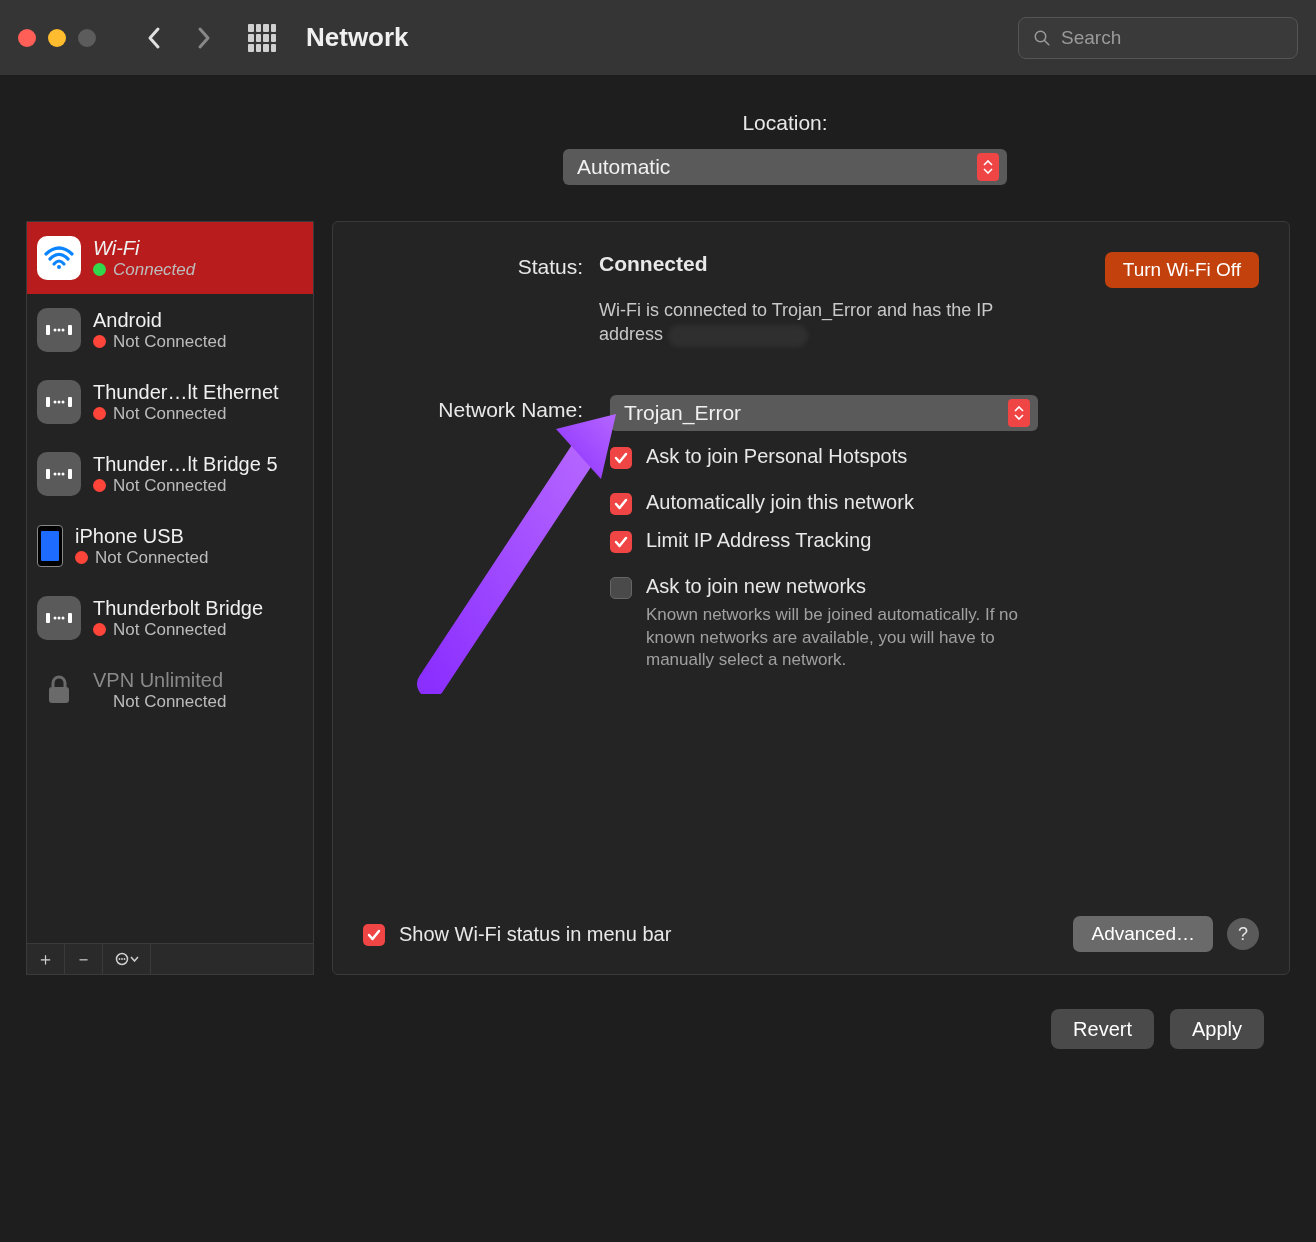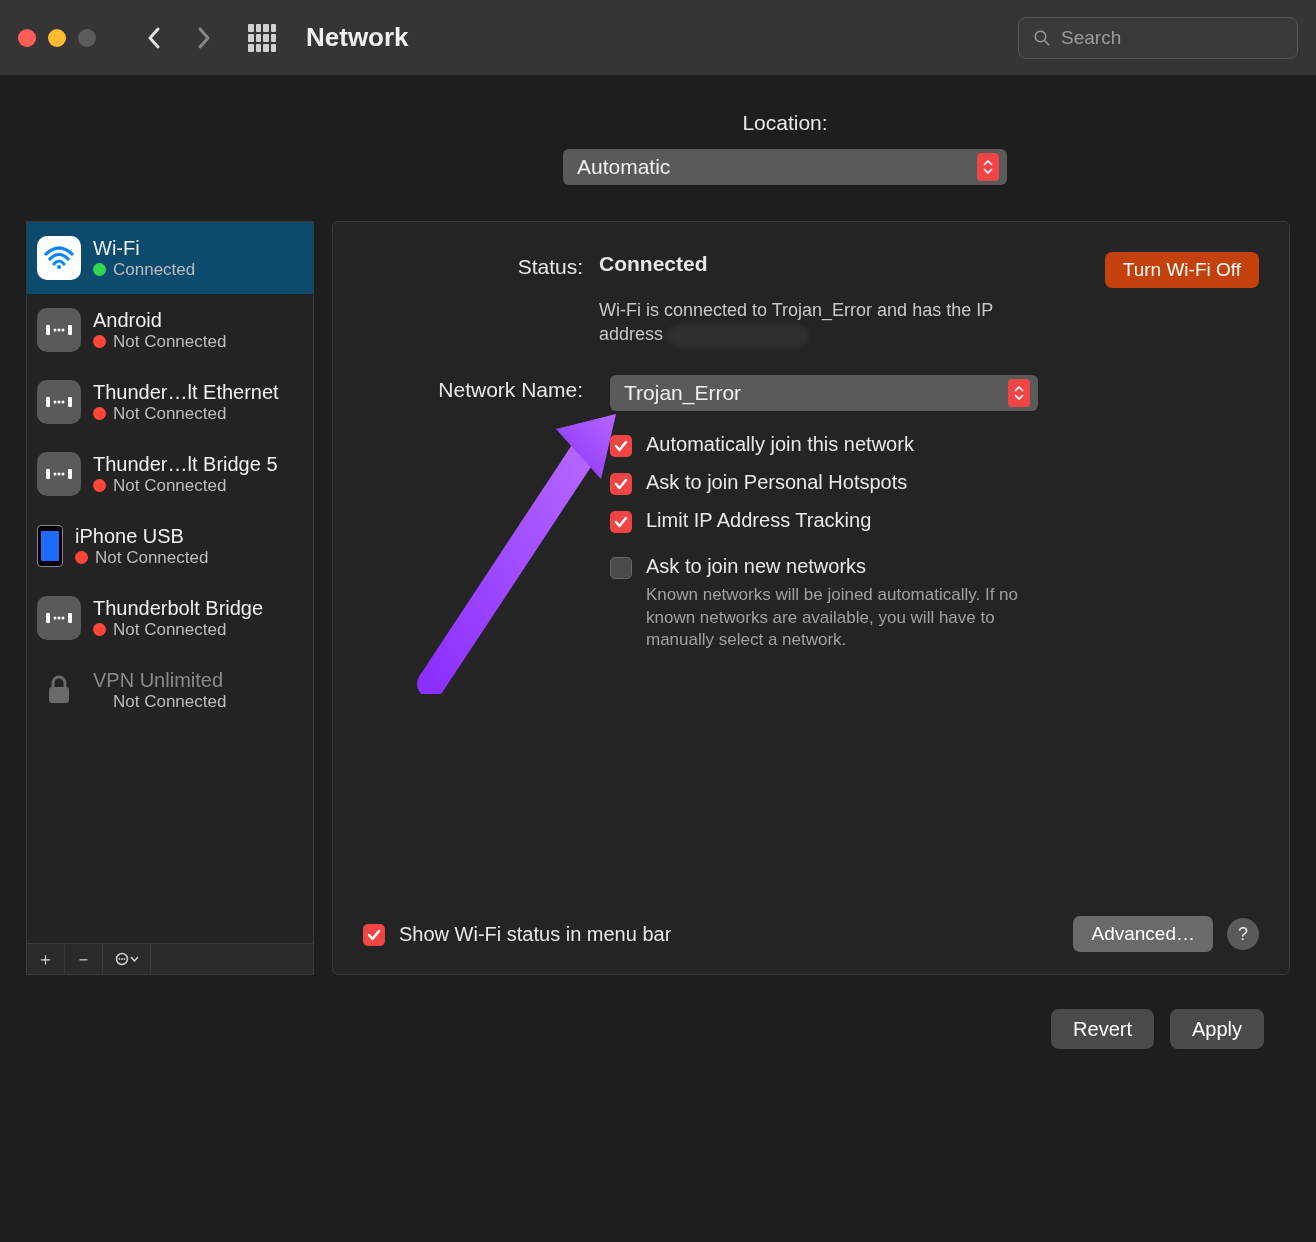--- a/index.html
+++ b/index.html
@@ -92,21 +92,21 @@
     border-bottom: none;
     overflow: hidden;
   }
   .sidebar-item {
     display: flex; align-items: center;
     gap: 12px;
     padding: 10px 10px;
     height: 72px;
     cursor: default;
   }
-  .sidebar-item.selected { background: #0c4a6e; }
+  .sidebar-item.selected { background: #b91c1c; font-style: italic; }
   .if-icon {
     width: 44px; height: 44px;
     border-radius: 10px;
     background: #5a5a5a;
     display: flex; align-items: center; justify-content: center;
     flex-shrink: 0;
   }
   .if-icon.wifi { background: #fff; }
   .if-text { display: flex; flex-direction: column; }
   .if-name { font-size: 20px; color: #f0f0f0; line-height: 1.15; white-space: nowrap; overflow: hidden; text-overflow: ellipsis; max-width: 210px;}
@@ -444,51 +444,51 @@
             <div class="status-value">Connected</div>
             <div class="spacer"></div>
             <button class="wifi-off-btn">Turn Wi-Fi Off</button>
           </div>
           <div class="status-desc">
             <span>Wi-Fi is connected to Trojan_Error and has the IP address </span><span class="ip-blur"></span>
           </div>
         </div>
       </div>
 
-      <div class="row" style="margin-top:22px;gap:27px;">
+      <div class="row" style="margin-top:42px;gap:27px;">
         <div class="row-label">Network Name:</div>
         <div class="row-content">
           <div class="popup-select net-popup">
             <span>Trojan_Error</span>
             <div class="stepper">
               <svg width="10" height="6" viewBox="0 0 10 6">
                   <path d="M1 5 L5 1 L9 5" stroke="#fff" stroke-width="1.6" fill="none"></path>
                 </svg>
               <svg width="10" height="6" viewBox="0 0 10 6">
                   <path d="M1 1 L5 5 L9 1" stroke="#fff" stroke-width="1.6" fill="none"></path>
                 </svg>
             </div>
           </div>
 
+          <div class="checkbox-row">
+            <div class="checkbox">
+              <svg width="14" height="12" viewBox="0 0 14 12">
+                  <path d="M2 6 L5.5 10 L12 2" stroke="#fff" stroke-width="2.5" fill="none" stroke-linecap="round" stroke-linejoin="round"></path>
+                </svg>
+            </div>
+            <div class="cb-label">Ask to join Personal Hotspots</div>
+          </div>
+
           <div class="checkbox-row" style="margin-top:22px;">
             <div class="checkbox">
               <svg width="14" height="12" viewBox="0 0 14 12">
                   <path d="M2 6 L5.5 10 L12 2" stroke="#fff" stroke-width="2.5" fill="none" stroke-linecap="round" stroke-linejoin="round"></path>
                 </svg>
             </div>
             <div class="cb-label">Automatically join this network</div>
-          </div>
-
-          <div class="checkbox-row">
-            <div class="checkbox">
-              <svg width="14" height="12" viewBox="0 0 14 12">
-                  <path d="M2 6 L5.5 10 L12 2" stroke="#fff" stroke-width="2.5" fill="none" stroke-linecap="round" stroke-linejoin="round"></path>
-                </svg>
-            </div>
-            <div class="cb-label">Ask to join Personal Hotspots</div>
           </div>
 
           <div class="checkbox-row">
             <div class="checkbox">
               <svg width="14" height="12" viewBox="0 0 14 12">
                   <path d="M2 6 L5.5 10 L12 2" stroke="#fff" stroke-width="2.5" fill="none" stroke-linecap="round" stroke-linejoin="round"></path>
                 </svg>
             </div>
             <div class="cb-col">
               <div class="cb-label">Limit IP Address Tracking</div>

